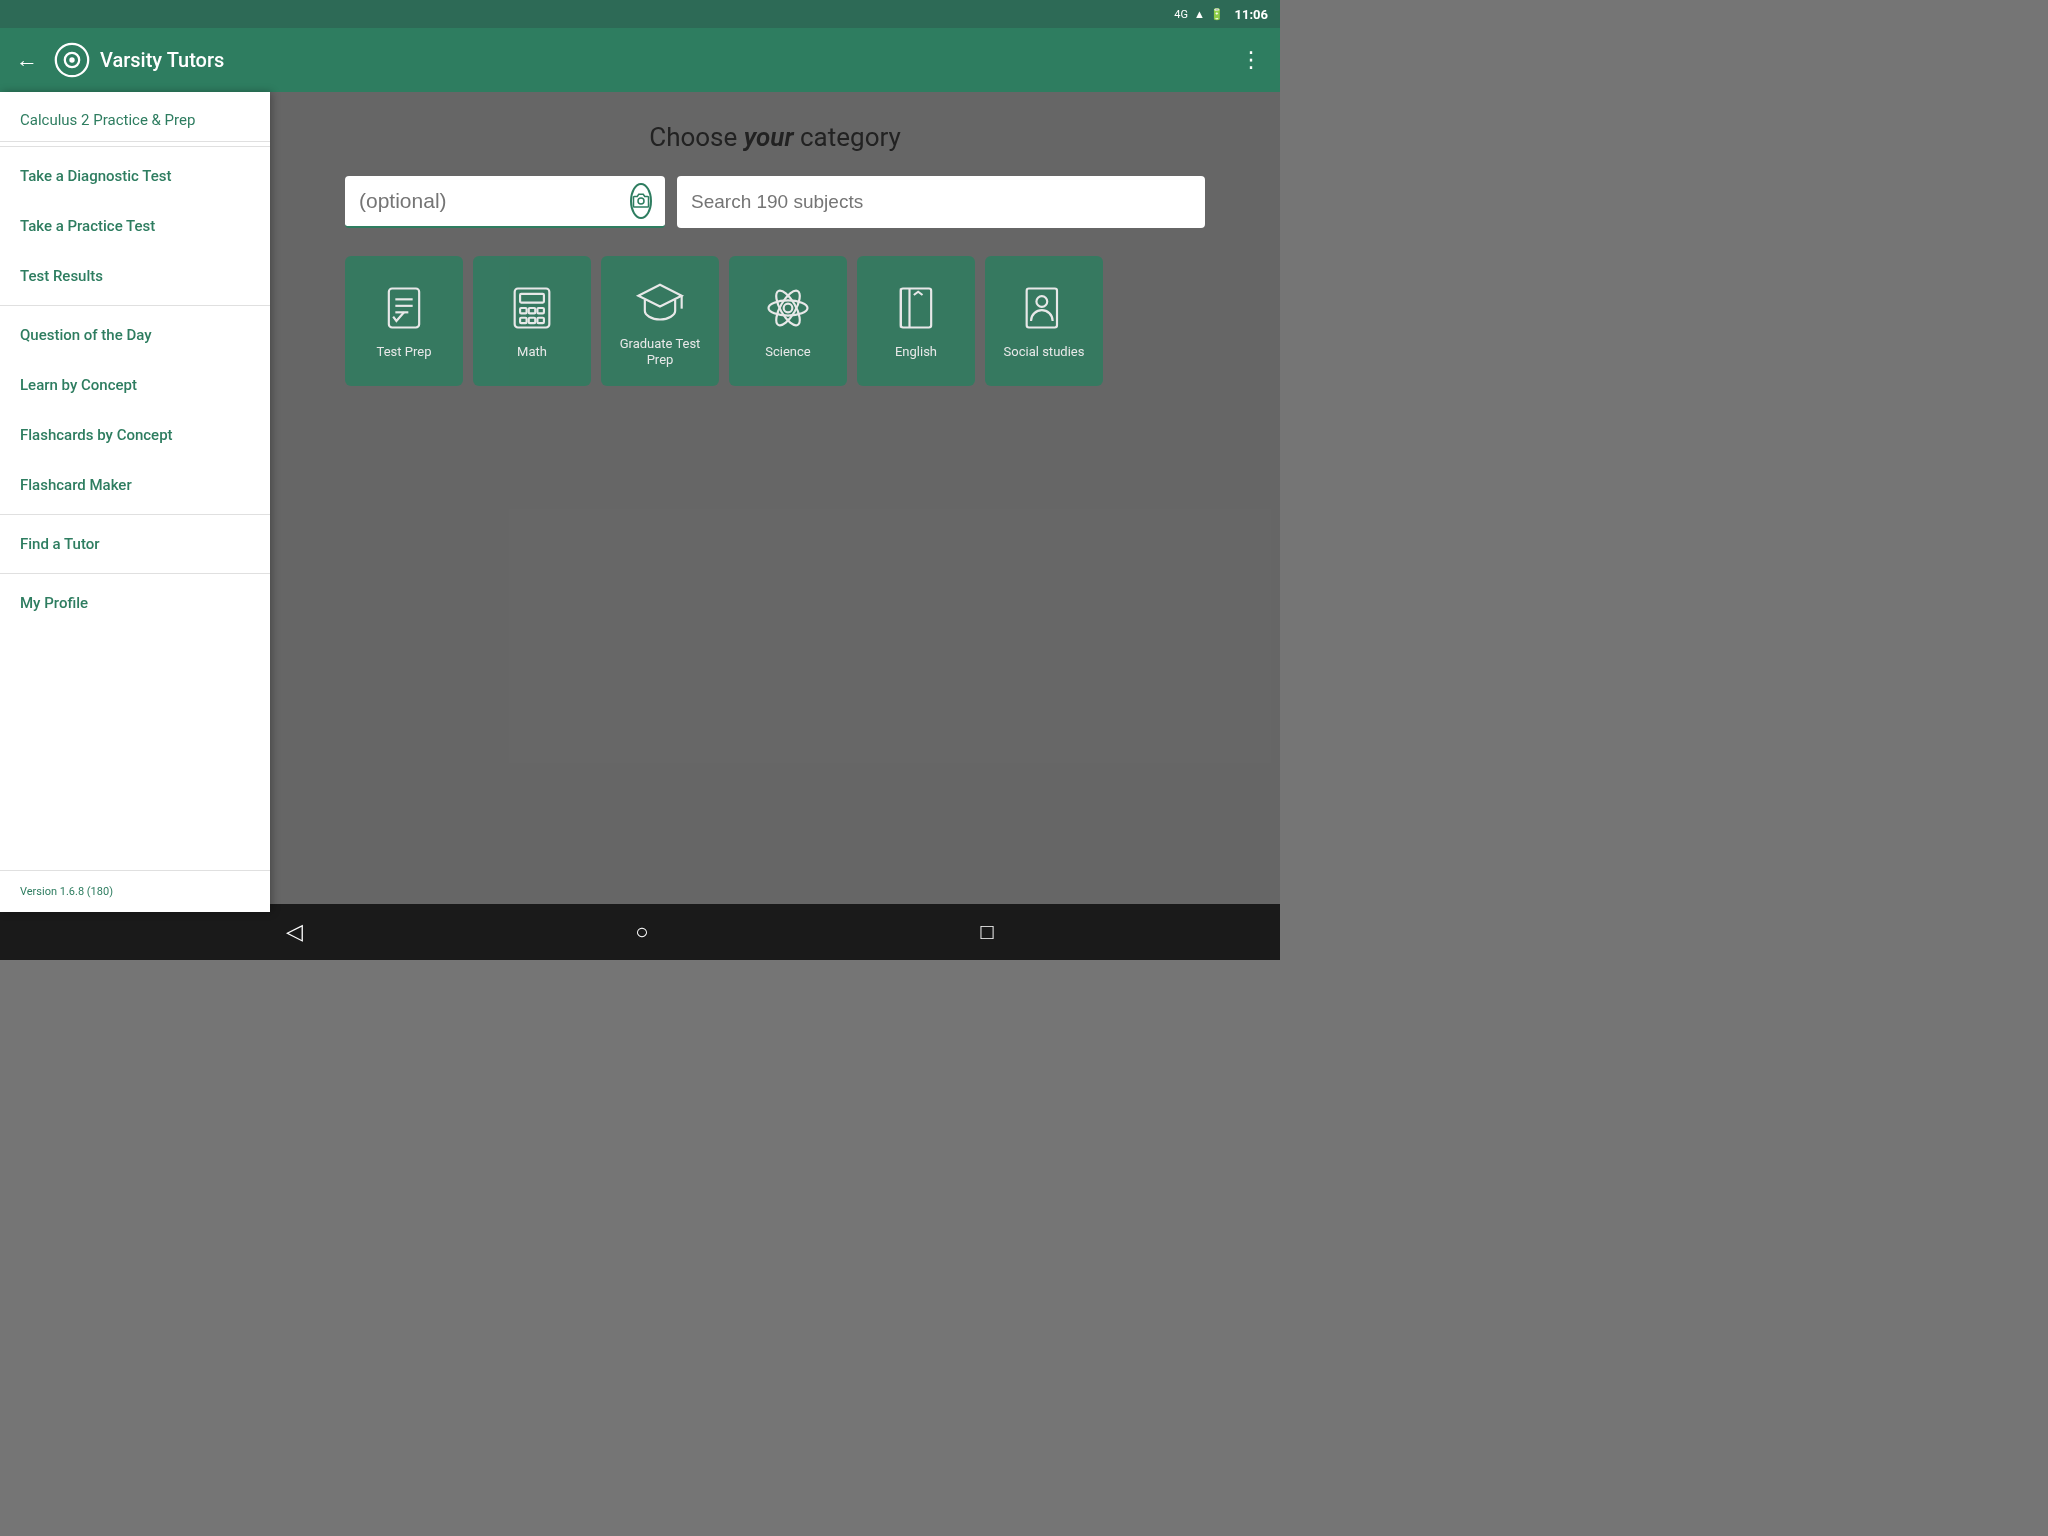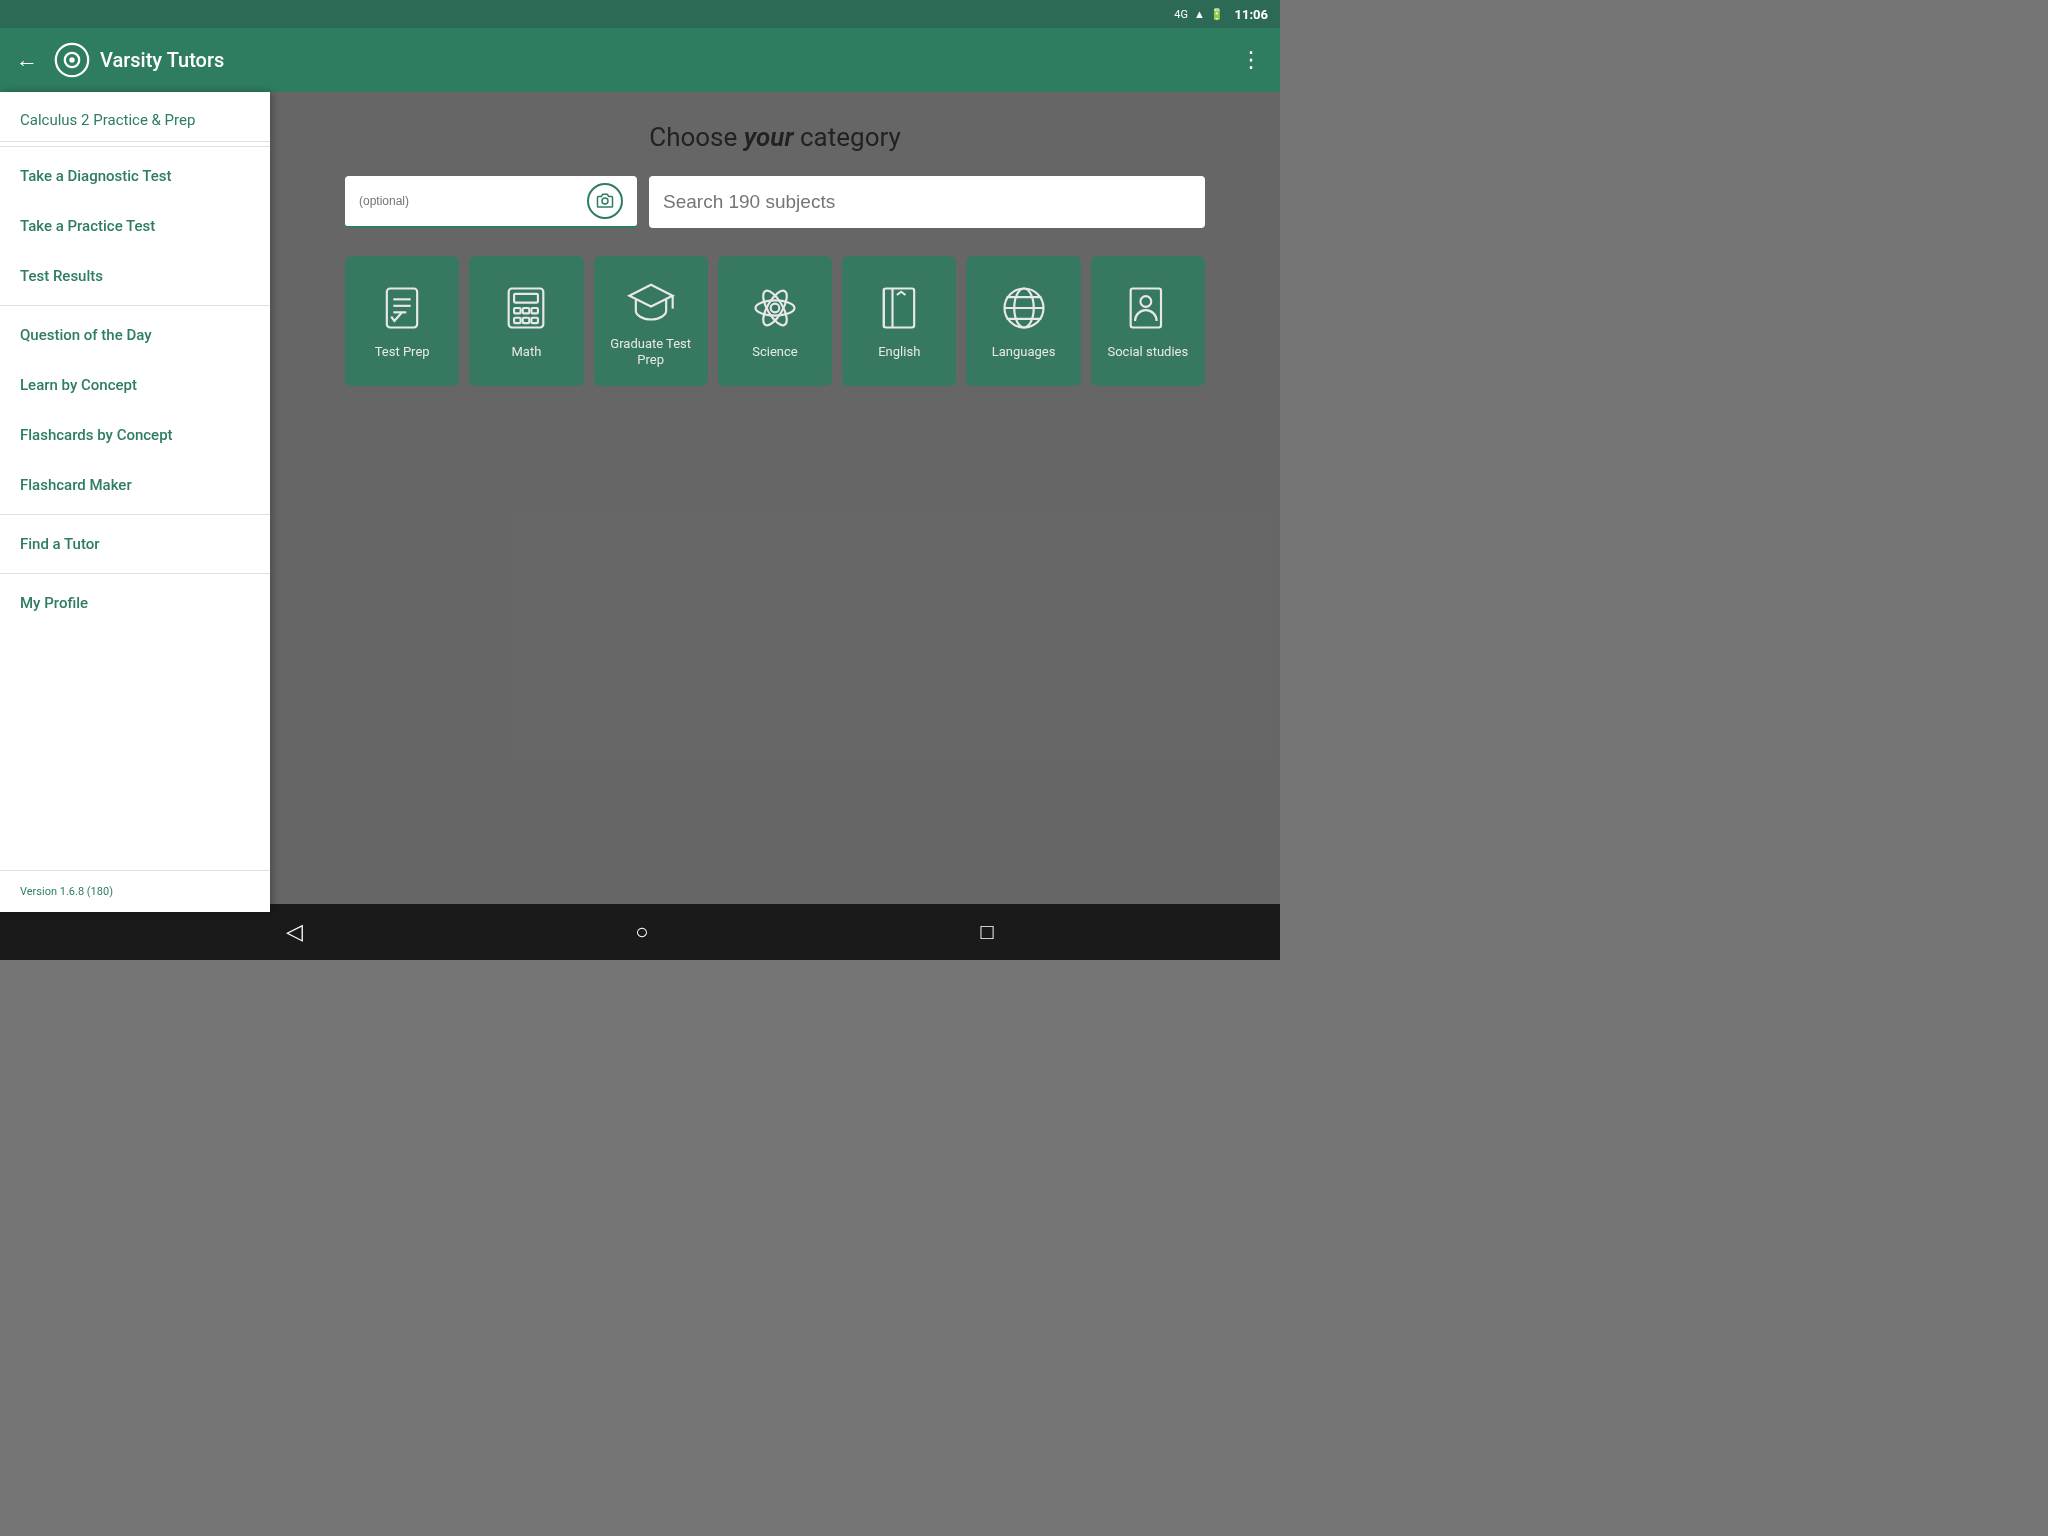--- a/index.html
+++ b/index.html
@@ -160,21 +160,21 @@
       align-items: center;
       padding: 0 14px;
       flex: 1;
       max-width: 320px;
       height: 52px;
       border-bottom: 2px solid #2e7d60;
     }
     #optional-input {
       border: none;
       outline: none;
-      font-size: 12px;
+      font-size: 21px;
       color: #be185d;
       flex: 1;
       background: transparent;
     }
     #camera-icon-wrap {
       width: 36px;
       height: 36px;
       border-radius: 50%;
       border: 2px solid #2e7d60;
       display: flex;
@@ -392,30 +392,20 @@
       <div class="category-card">
         <svg class="category-icon" viewBox="0 0 48 48" fill="none" stroke="white" stroke-width="2">
           <rect x="10" y="6" width="28" height="36" rx="2"></rect>
           <line x1="10" y1="6" x2="10" y2="42"></line>
           <path d="M18 6v36"></path>
           <path d="M22 12l4-3 4 3"></path>
         </svg>
         <span class="category-label">English</span>
       </div>
 
-      <div class="category-card">
-        <svg class="category-icon" viewBox="0 0 48 48" fill="none" stroke="white" stroke-width="2">
-          <circle cx="24" cy="24" r="18"></circle>
-          <ellipse cx="24" cy="24" rx="9" ry="18"></ellipse>
-          <line x1="6" y1="24" x2="42" y2="24"></line>
-          <line x1="8" y1="14" x2="40" y2="14"></line>
-          <line x1="8" y1="34" x2="40" y2="34"></line>
-        </svg>
-        <span class="category-label">Languages</span>
-      </div>
 
       <div class="category-card">
         <svg class="category-icon" viewBox="0 0 48 48" fill="none" stroke="white" stroke-width="2">
           <rect x="8" y="6" width="28" height="36" rx="2"></rect>
           <circle cx="22" cy="18" r="5"></circle>
           <path d="M12 36c0-6 5-10 10-10s10 4 10 10"></path>
         </svg>
         <span class="category-label">Social studies</span>
       </div>
 

